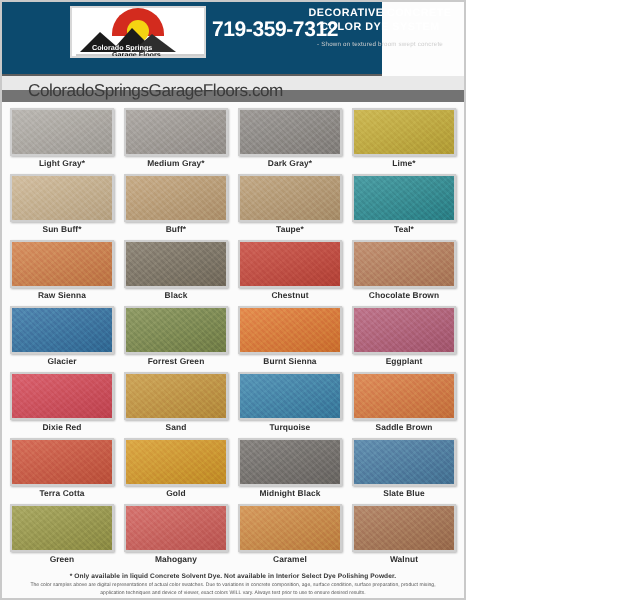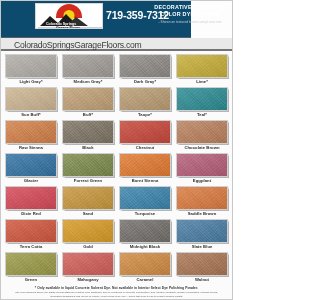--- a/index.html
+++ b/index.html
@@ -58,21 +58,21 @@
     font-size:3.1px;
     line-height:4px;
     letter-spacing:0.1px;
   }
 
   
   .urlbar {
     position:relative;
     width:233px; height:13px;
     background:#e9e9e9;
-    border-bottom:2px solid #737373;
+    border-bottom:6px solid #737373;
   }
   .url-text {
     position:absolute; left:14px; top:1.5px;
     color:#3b3b3b;
     font-size:8.6px;
     letter-spacing:-0.25px;
     white-space:nowrap;
   }
 
   

